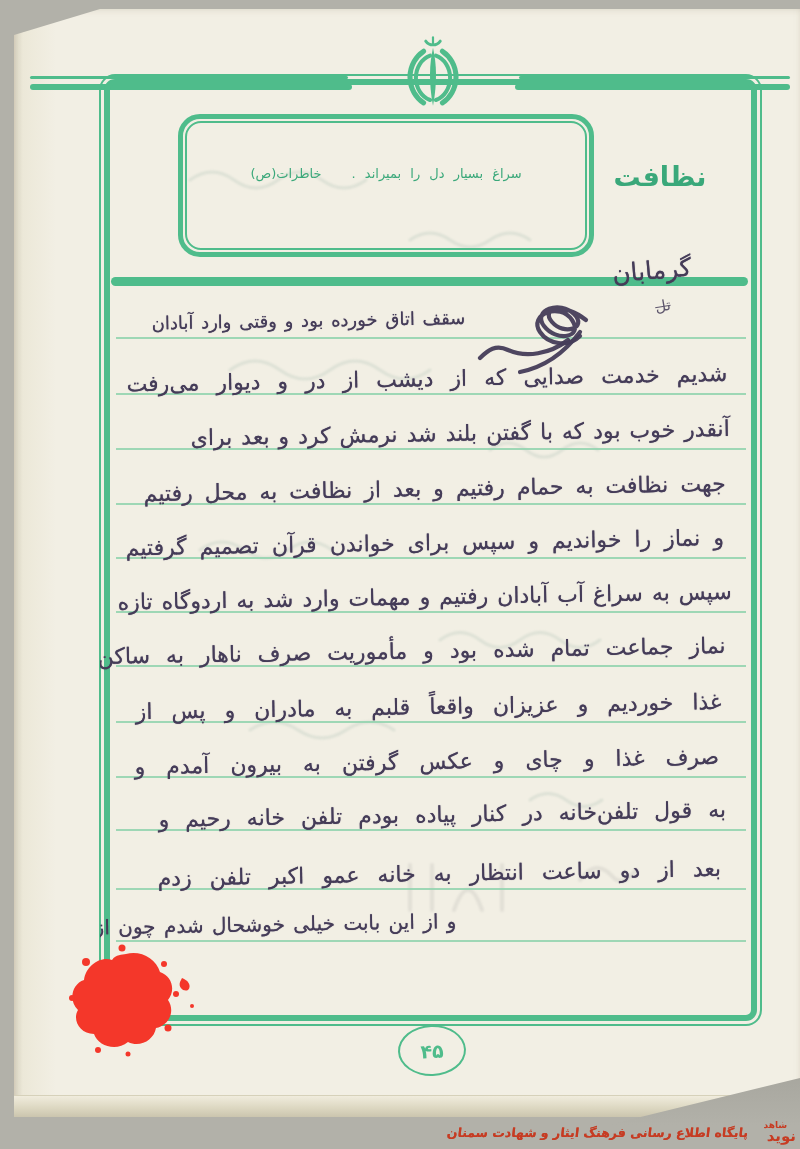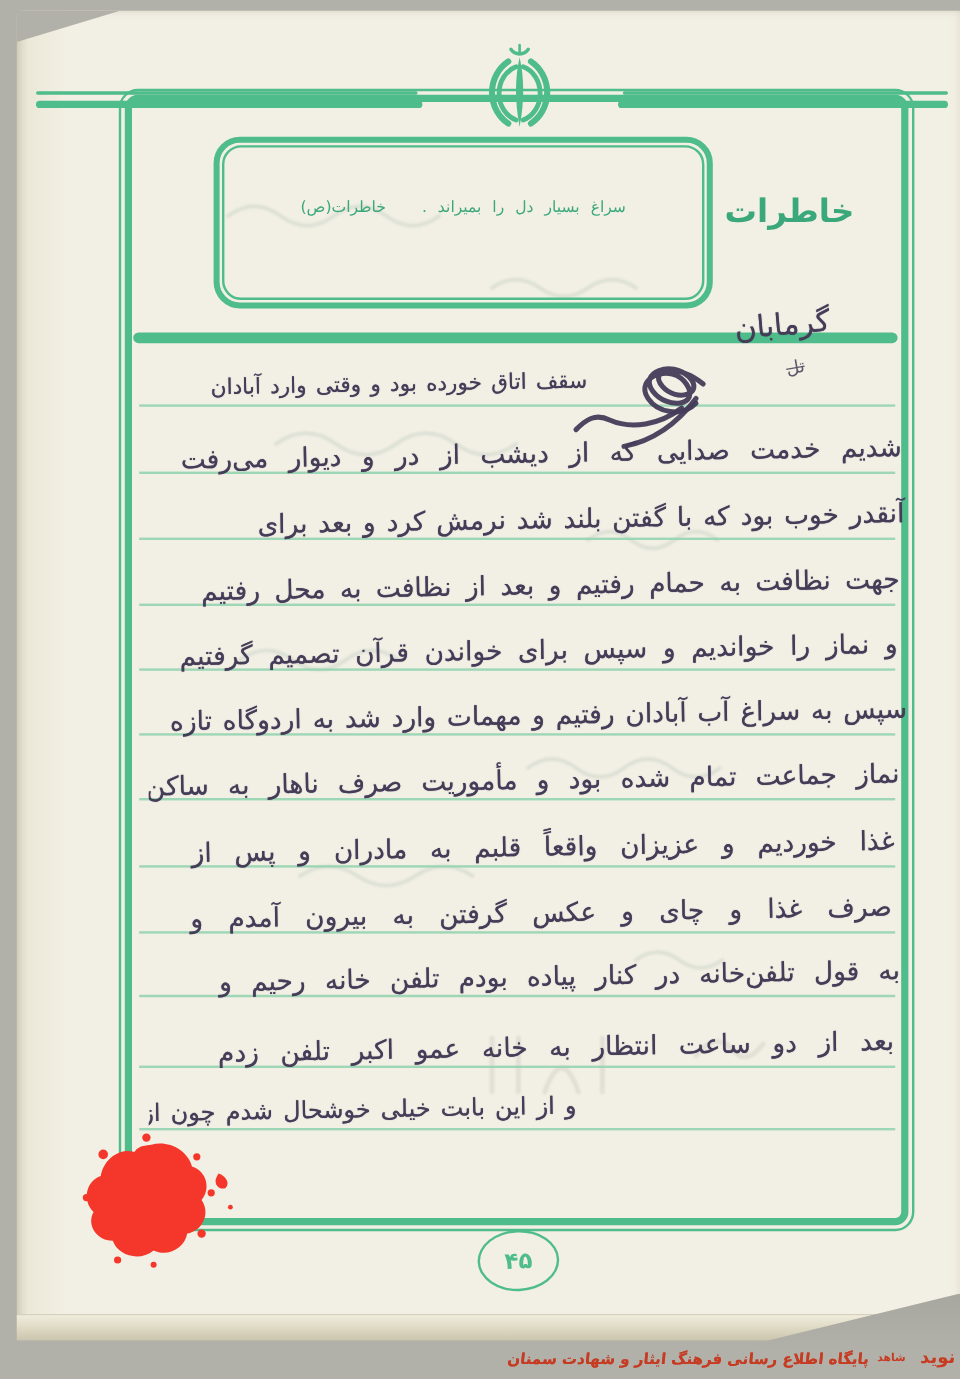--- a/index.html
+++ b/index.html
@@ -78,21 +78,21 @@
     background:var(--frame_green);border-radius:6px;
   }
   .rule{position:absolute;left:116px;width:630px;height:2px;background:var(--rule_green);opacity:.85;z-index:3;}
   .page-number-oval{
     position:absolute;left:398px;top:1025px;width:64px;height:47px;z-index:5;
     border:2.5px solid var(--frame_green);border-radius:50%;
     display:flex;align-items:center;justify-content:center;transform:rotate(-2deg);
   }
   .page-number{font-size:19px;font-weight:bold;color:var(--frame_green);}
   
-  .hw-area{position:absolute;left:124px;top:285px;width:632px;height:680px;overflow:hidden;z-index:4;}
+  .hw-area{position:absolute;left:100px;top:285px;width:632px;height:680px;overflow:hidden;z-index:4;}
   .hw-line{
     position:absolute;height:48px;line-height:44px;font-size:22px;color:var(--ink);
     direction:rtl;white-space:nowrap;word-spacing:7px;
     transform:rotate(-1deg);transform-origin:right bottom;
     text-shadow:0 0 .7px rgba(62,53,88,.85);
   }
   .margin-note{
     position:absolute;left:612px;top:256px;z-index:5;font-size:25px;color:var(--ink);
     direction:rtl;transform:rotate(-5deg);text-shadow:0 0 .7px rgba(62,53,88,.85);
   }
@@ -111,21 +111,21 @@
   .ghost path.pencil{stroke:#8f8f8f;stroke-width:4;}
   
   .watermark{
     position:absolute;right:4px;top:1117px;height:30px;z-index:9;
     display:flex;align-items:center;gap:7px;
   }
   .wm-caption{
     color:var(--watermark_red);font-weight:bold;font-size:12.5px;direction:rtl;
     transform:skewX(-6deg);white-space:nowrap;text-shadow:0 0 .5px rgba(190,50,25,.8);
   }
-  .wm-logo{display:flex;flex-direction:row;align-items:center;line-height:1;color:var(--watermark_red);font-weight:bold;}
+  .wm-logo{display:flex;flex-direction:column;align-items:center;line-height:1;color:var(--watermark_red);font-weight:bold;}
   .wm-logo .t{font-size:9px;}
   .wm-logo .b{font-size:15px;margin-top:-1px;margin-left:12px;}
 </style>
 </head>
 <body>
 
 <div class="scan-root">
 
   <div class="page"></div>
   <div class="bottom-stack"></div>
@@ -147,21 +147,21 @@
 
   <div class="frame"></div>
 
   <div class="header-box">
     <div class="quote-line">
       <span>سراغ بسیار دل را بمیراند .</span>
       <span>خاطرات(ص)</span>
     </div>
   </div>
 
-  <div class="diary-label">خاطرات</div>
+  <div class="diary-label">نظافت</div>
 
   <div class="divider-bar"></div>
 
   <svg class="ghost" viewBox="0 0 645 860" aria-hidden="true">
     <path d="M80,60 q22,-16 44,0 t44,0 t44,0 t44,0"></path>
     <path d="M300,120 q20,-14 40,0 t40,0 t40,0"></path>
     <path d="M120,250 q25,-18 50,0 t50,0 t50,0 t50,0"></path>
     <path d="M380,330 q18,-14 36,0 t36,0 t36,0"></path>
     <path d="M90,430 q22,-16 44,0 t44,0 t44,0"></path>
     <path d="M330,520 q20,-15 40,0 t40,0 t40,0 t40,0"></path>

